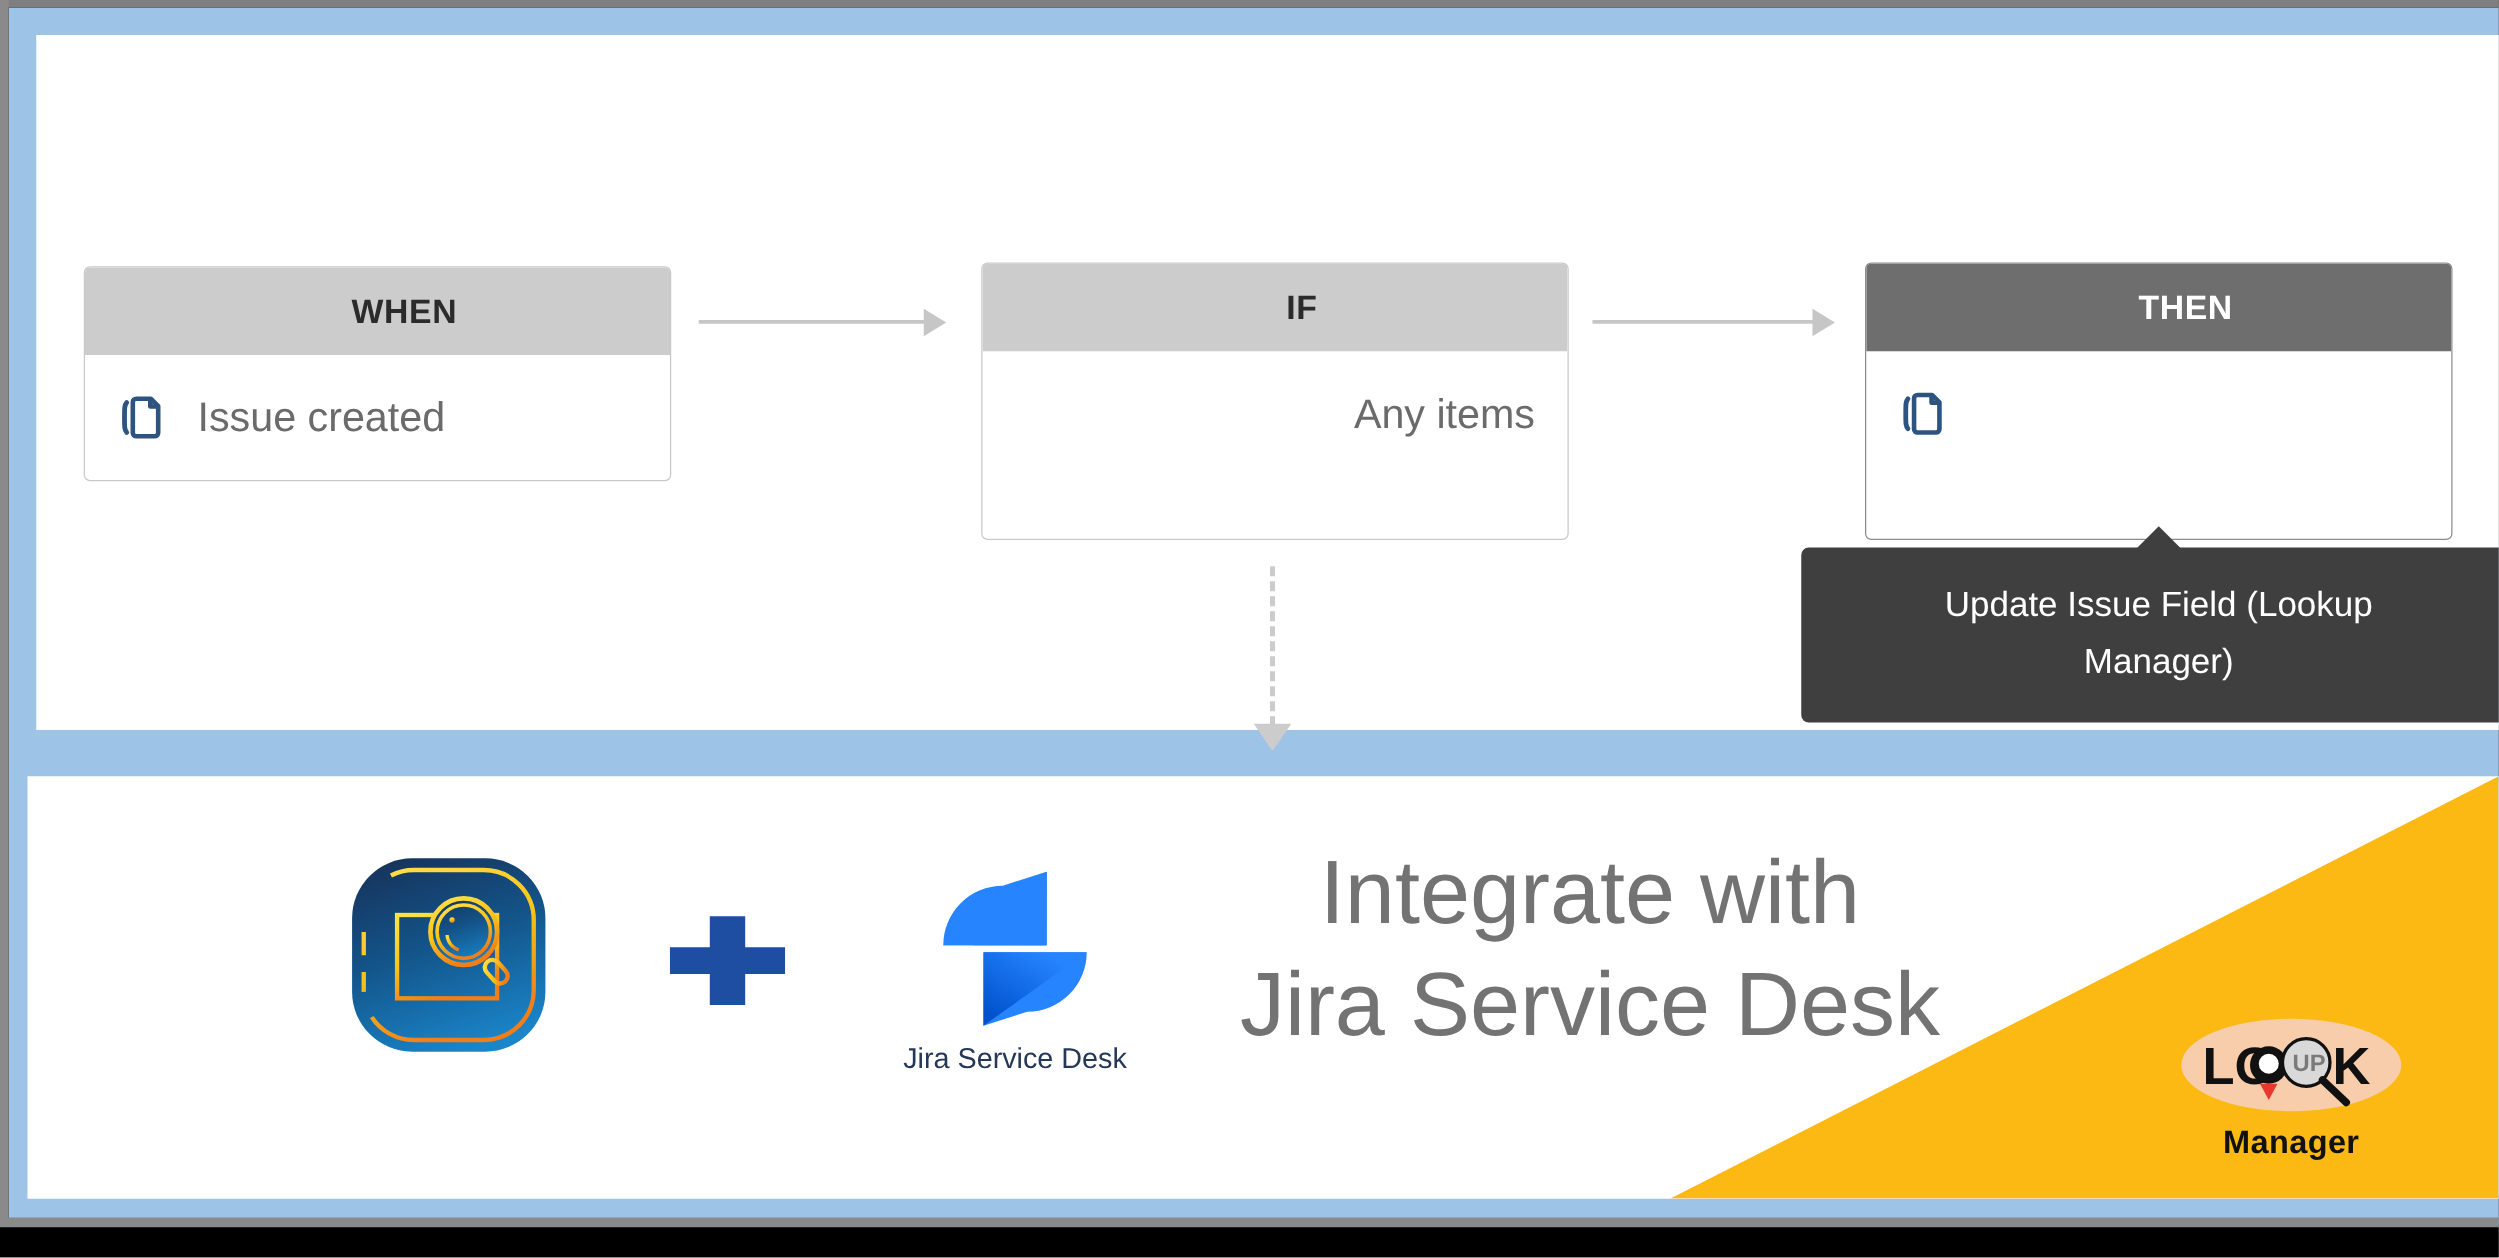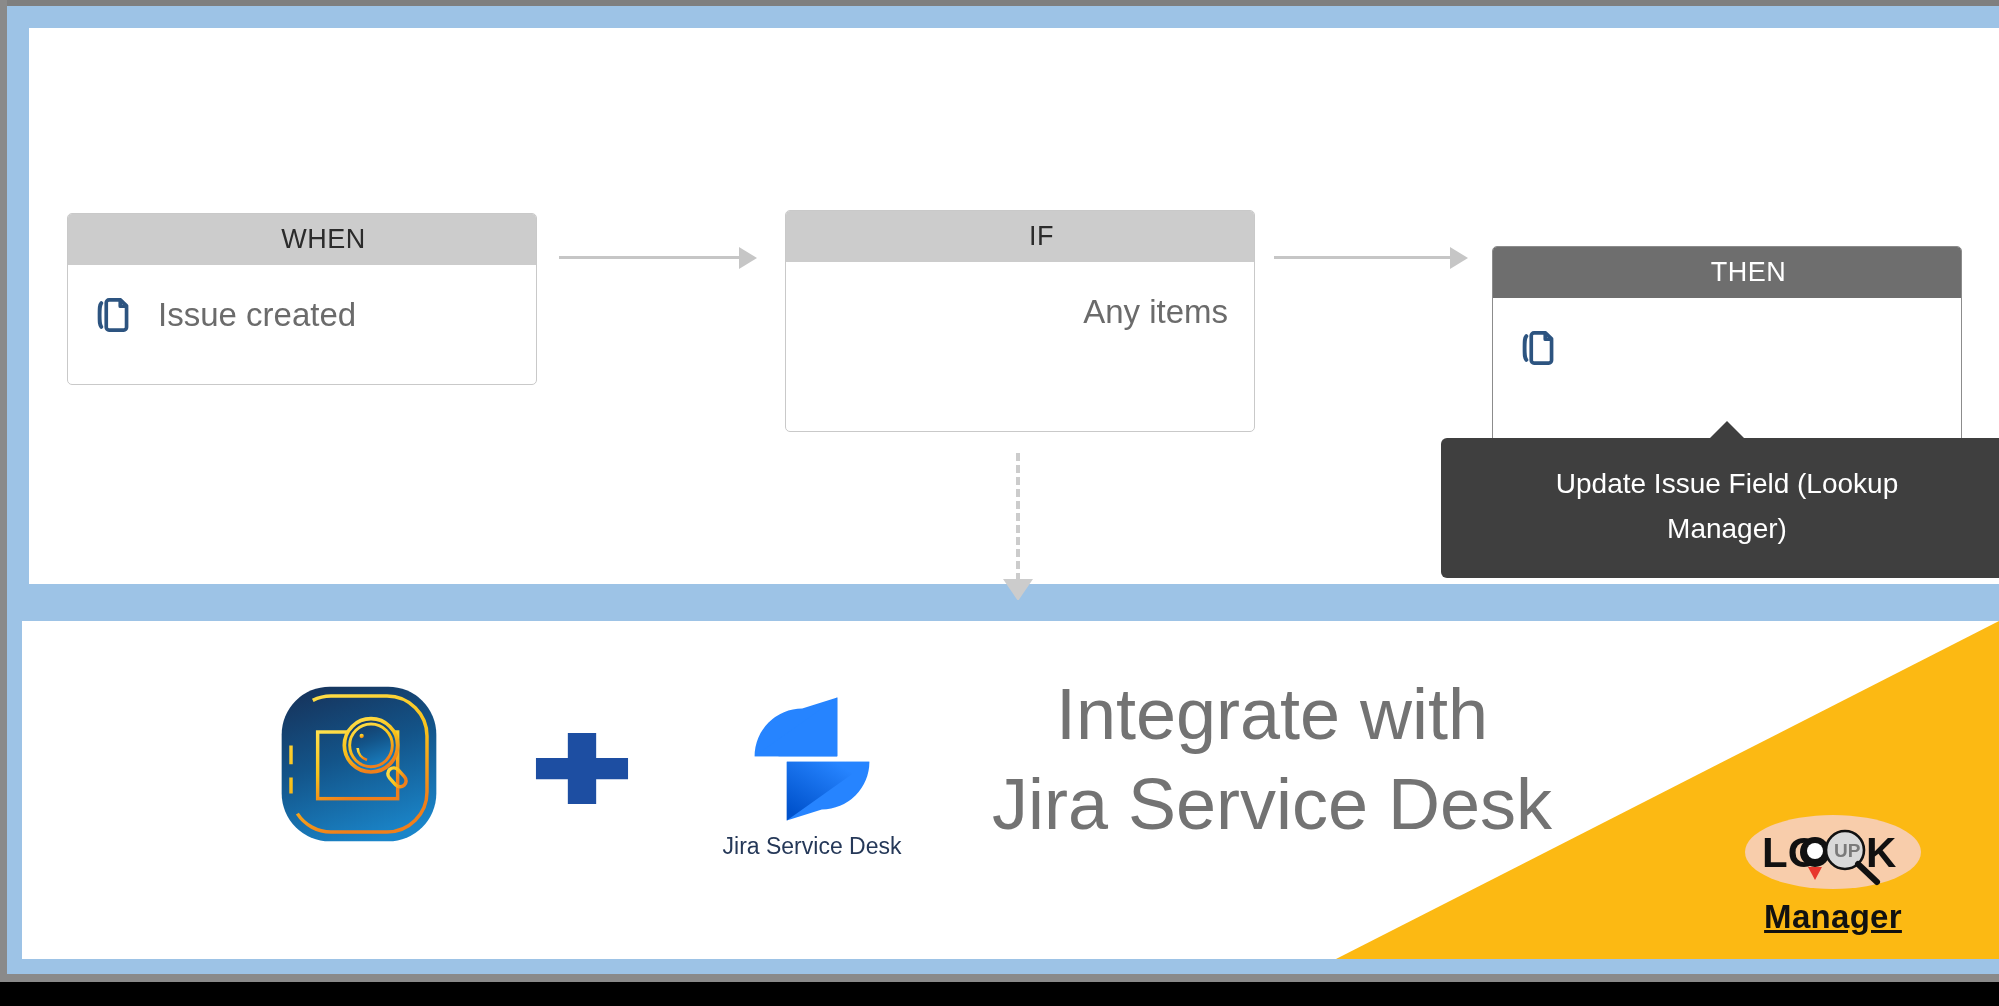--- a/index.html
+++ b/index.html
@@ -81,26 +81,26 @@
   
   .card {
     position: absolute;
     background: #ffffff;
     border: 1px solid #c9c9c9;
     border-radius: 5px;
     box-sizing: border-box;
     overflow: hidden;
   }
   .card-header {
-    height: 51px;
+    height: 70px;
     display: flex;
     align-items: center;
     justify-content: center;
     font-size: 27px;
-    font-weight: normal;
+    font-weight: bold;
     letter-spacing: 0.5px;
     padding-left: 43px;
   }
   .card-header.light {
     background: #cccccc;
     color: #2b2b2b;
   }
   .card-header.dark {
     background: #6e6e6e;
     color: #ffffff;
@@ -120,21 +120,21 @@
   .doc-icon {
     width: 42px;
     height: 42px;
     margin-right: 22px;
     flex: 0 0 auto;
     display: block;
   }
 
   .card-when  { left: 38px;   top: 185px; width: 470px;  height: 172px; }
   .card-if    { left: 756px;  top: 182px; width: 470px;  height: 222px; }
-  .card-then  { left: 1463px; top: 182px; width: 470px;  height: 222px; margin-top: 36px; }
+  .card-then  { left: 1463px; top: 182px; width: 470px;  height: 222px; }
   .card-then  { border-color: #8c8c8c; }
 
   .card-if .card-body   { padding-left: 30px; justify-content: flex-end; }
   .card-when .card-body { height: 100px; }
 
   
   .arrow-h {
     position: absolute;
     height: 30px;
   }
@@ -264,25 +264,24 @@
   .look-badge {
     position: absolute;
     left: 1738px; top: 812px;
     width: 190px; height: 80px;
   }
   .look-name {
     position: absolute;
     left: 1738px; top: 898px;
     width: 190px;
     text-align: center;
-    font-size: 33px;
+    font-size: 26px;
     font-weight: bold;
     color: #111111;
     letter-spacing: 0.3px;
-    text-decoration: underline;
   }
 </style>
 </head>
 <body>
 
 <div id="screen">
 
   <div class="panel-top">
     <div class="panel-top-inner">
 

